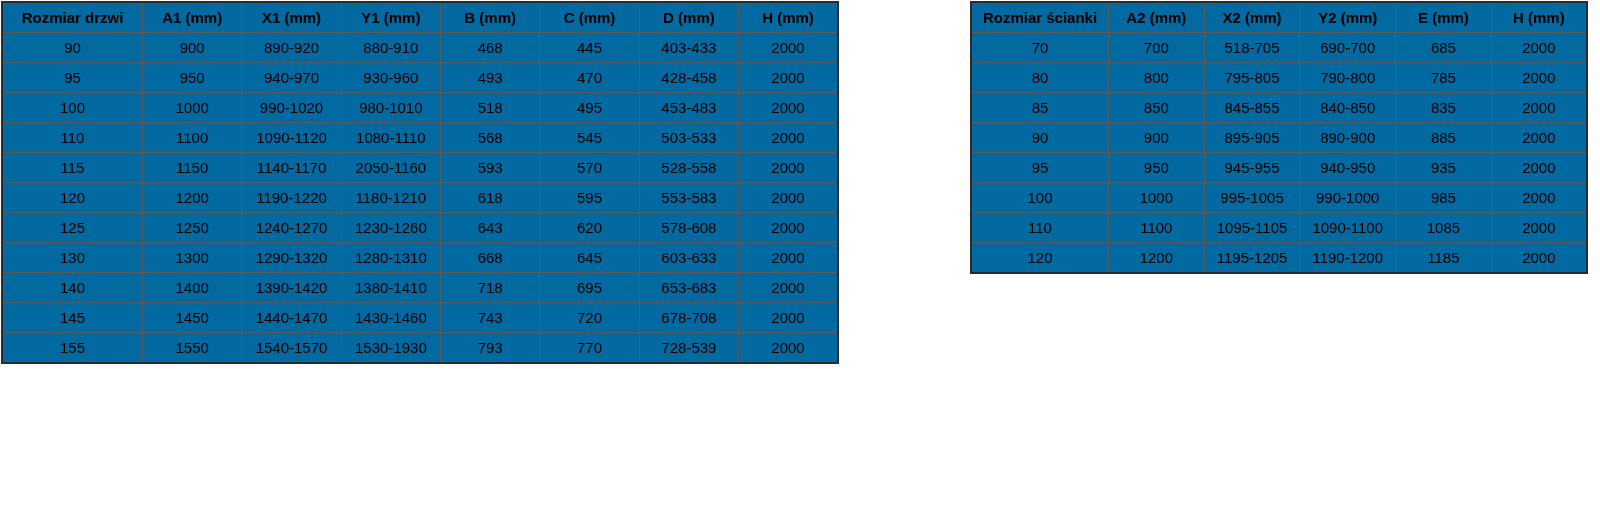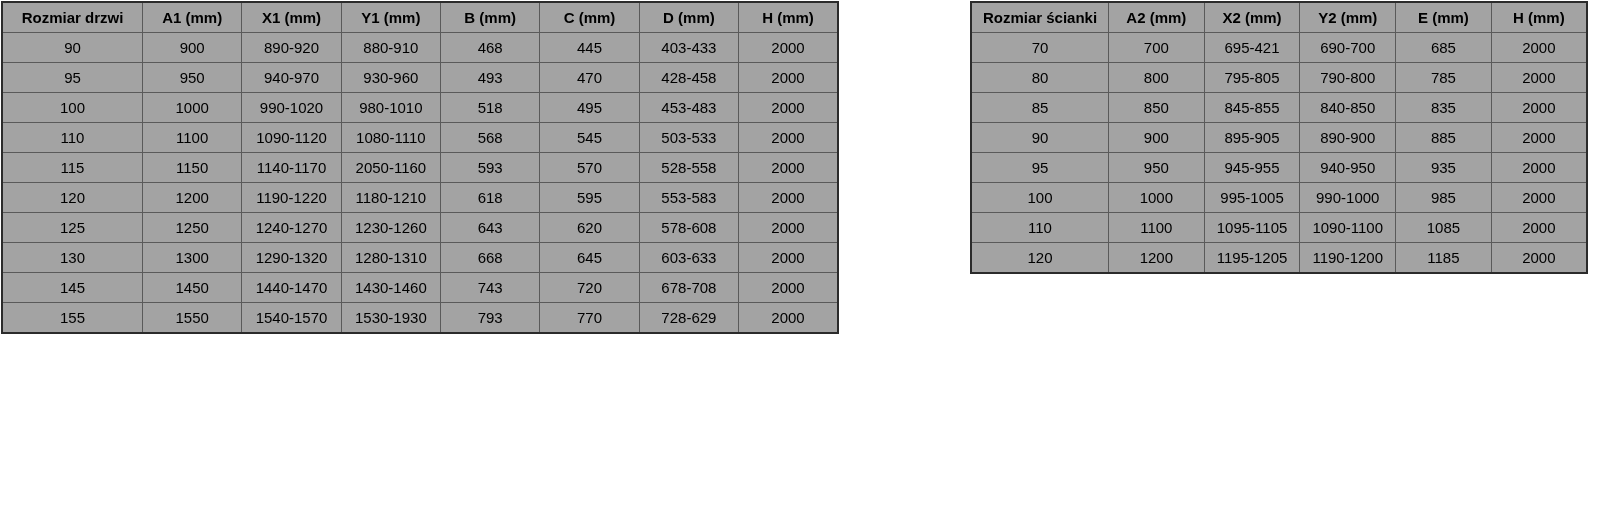--- a/index.html
+++ b/index.html
@@ -16,21 +16,21 @@
     width: 1600px;
     height: 514px;
     background: #ffffff;
     overflow: hidden;
   }
   table.spec-table {
     position: absolute;
     top: 1px;
     border-collapse: collapse;
     table-layout: fixed;
-    background: #a3a3a3;
+    background: #0369a1;
     border: 2px solid #2b2b2b;
   }
   table.spec-table th,
   table.spec-table td {
     border: 1px solid #5a5a5a;
     text-align: center;
     vertical-align: middle;
     font-size: 15px;
     height: 29px;
     padding: 0 4px;
@@ -150,58 +150,68 @@
           <td>130</td>
           <td>1300</td>
           <td>1290-1320</td>
           <td>1280-1310</td>
           <td>668</td>
           <td>645</td>
           <td>603-633</td>
           <td>2000</td>
         </tr>
         <tr>
+          <td>140</td>
+          <td>1400</td>
+          <td>1390-1420</td>
+          <td>1380-1410</td>
+          <td>718</td>
+          <td>695</td>
+          <td>653-683</td>
+          <td>2000</td>
+        </tr>
+        <tr>
           <td>145</td>
           <td>1450</td>
           <td>1440-1470</td>
           <td>1430-1460</td>
           <td>743</td>
           <td>720</td>
           <td>678-708</td>
           <td>2000</td>
         </tr>
         <tr>
           <td>155</td>
           <td>1550</td>
           <td>1540-1570</td>
           <td>1530-1930</td>
           <td>793</td>
           <td>770</td>
-          <td>728-629</td>
+          <td>728-539</td>
           <td>2000</td>
         </tr>
       </tbody>
     </table>
 
   <table class="spec-table wall-table">
       <thead>
         <tr>
           <th>Rozmiar ścianki</th>
           <th>A2 (mm)</th>
           <th>X2 (mm)</th>
           <th>Y2 (mm)</th>
           <th>E (mm)</th>
           <th>H (mm)</th>
         </tr>
       </thead>
       <tbody>
         <tr>
           <td>70</td>
           <td>700</td>
-          <td>695-421</td>
+          <td>518-705</td>
           <td>690-700</td>
           <td>685</td>
           <td>2000</td>
         </tr>
         <tr>
           <td>80</td>
           <td>800</td>
           <td>795-805</td>
           <td>790-800</td>
           <td>785</td>

